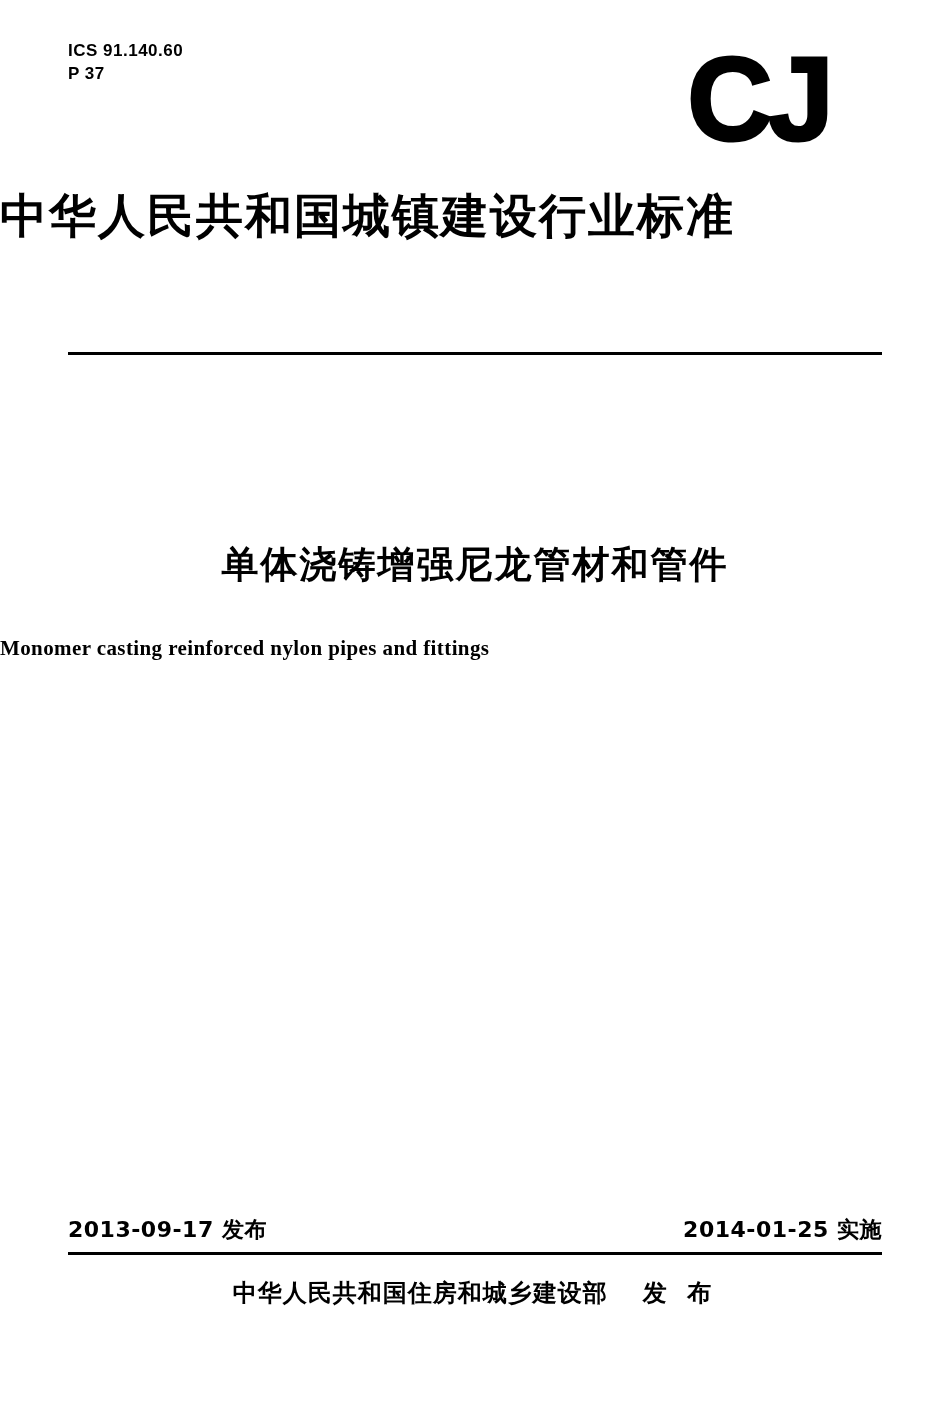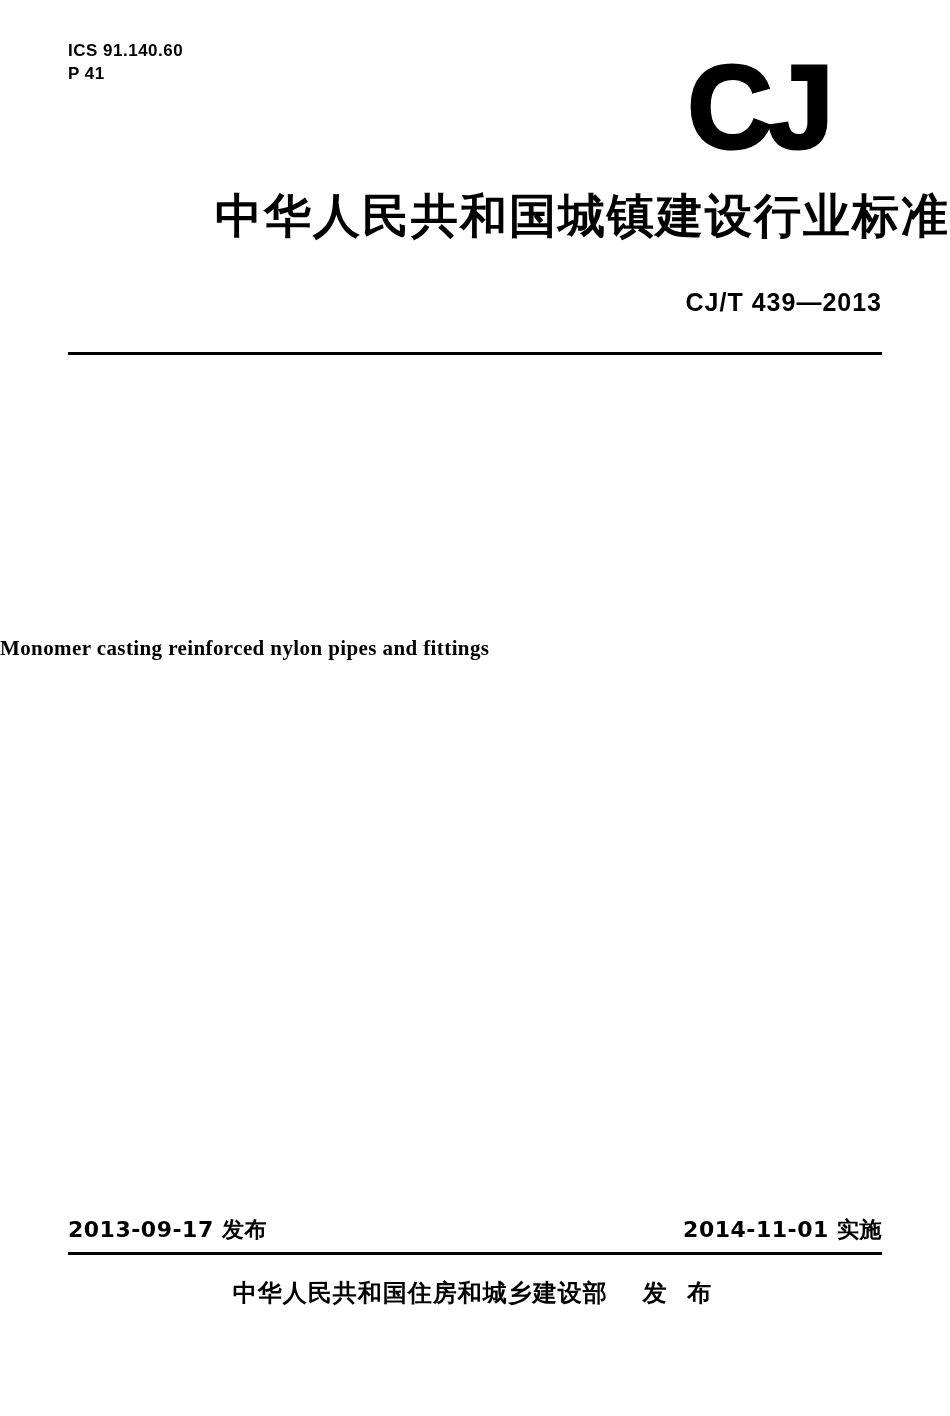--- a/index.html
+++ b/index.html
@@ -32,37 +32,37 @@
     letter-spacing: 0.5px;
   }
   .ics-line {
     white-space: nowrap;
   }
 
   
   .cj-logo {
     position: absolute;
     right: 120px;
-    top: 48px;
+    top: 40px;
     font-family: "Liberation Sans", sans-serif;
     font-weight: bold;
     font-size: 118px;
     line-height: 1;
     letter-spacing: -4px;
     color: #000000;
     -webkit-text-stroke: 3px #000;
   }
 
   
   .std-title {
     position: absolute;
     left: 0;
     right: 0;
     top: 185px;
-    text-align: right;
+    text-align: left;
     font-family: Liberation Mono, monospace;
     font-weight: bold;
     font-size: 47px;
     letter-spacing: 2px;
     color: #000;
   }
 
   
   .std-number {
     position: absolute;
@@ -154,37 +154,37 @@
     letter-spacing: 6px;
   }
 </style>
 </head>
 <body>
 
 <div class="page">
 
   <div class="ics-block">
     <div class="ics-line">ICS 91.140.60</div>
-    <div class="ics-line">P 41</div>
+    <div class="ics-line">P 37</div>
   </div>
 
   <div class="cj-logo">CJ</div>
 
   <div class="std-title">中华人民共和国城镇建设行业标准</div>
 
-  <div class="std-number">CJ/T 439—2013</div>
 
   <div class="rule-top"></div>
 
+  <div class="doc-title-cn">单体浇铸增强尼龙管材和管件</div>
 
   <div class="doc-title-en">Monomer casting reinforced nylon pipes and fittings</div>
 
   <div class="footer-dates">
     <div class="date-item">2013-09-17 发布</div>
-    <div class="date-item">2014-11-01 实施</div>
+    <div class="date-item">2014-01-25 实施</div>
   </div>
 
   <div class="rule-bottom"></div>
 
   <div class="issuer">
     <span>中华人民共和国住房和城乡建设部</span><span class="publisher-word">发 布</span>
   </div>
 
 </div>
 

